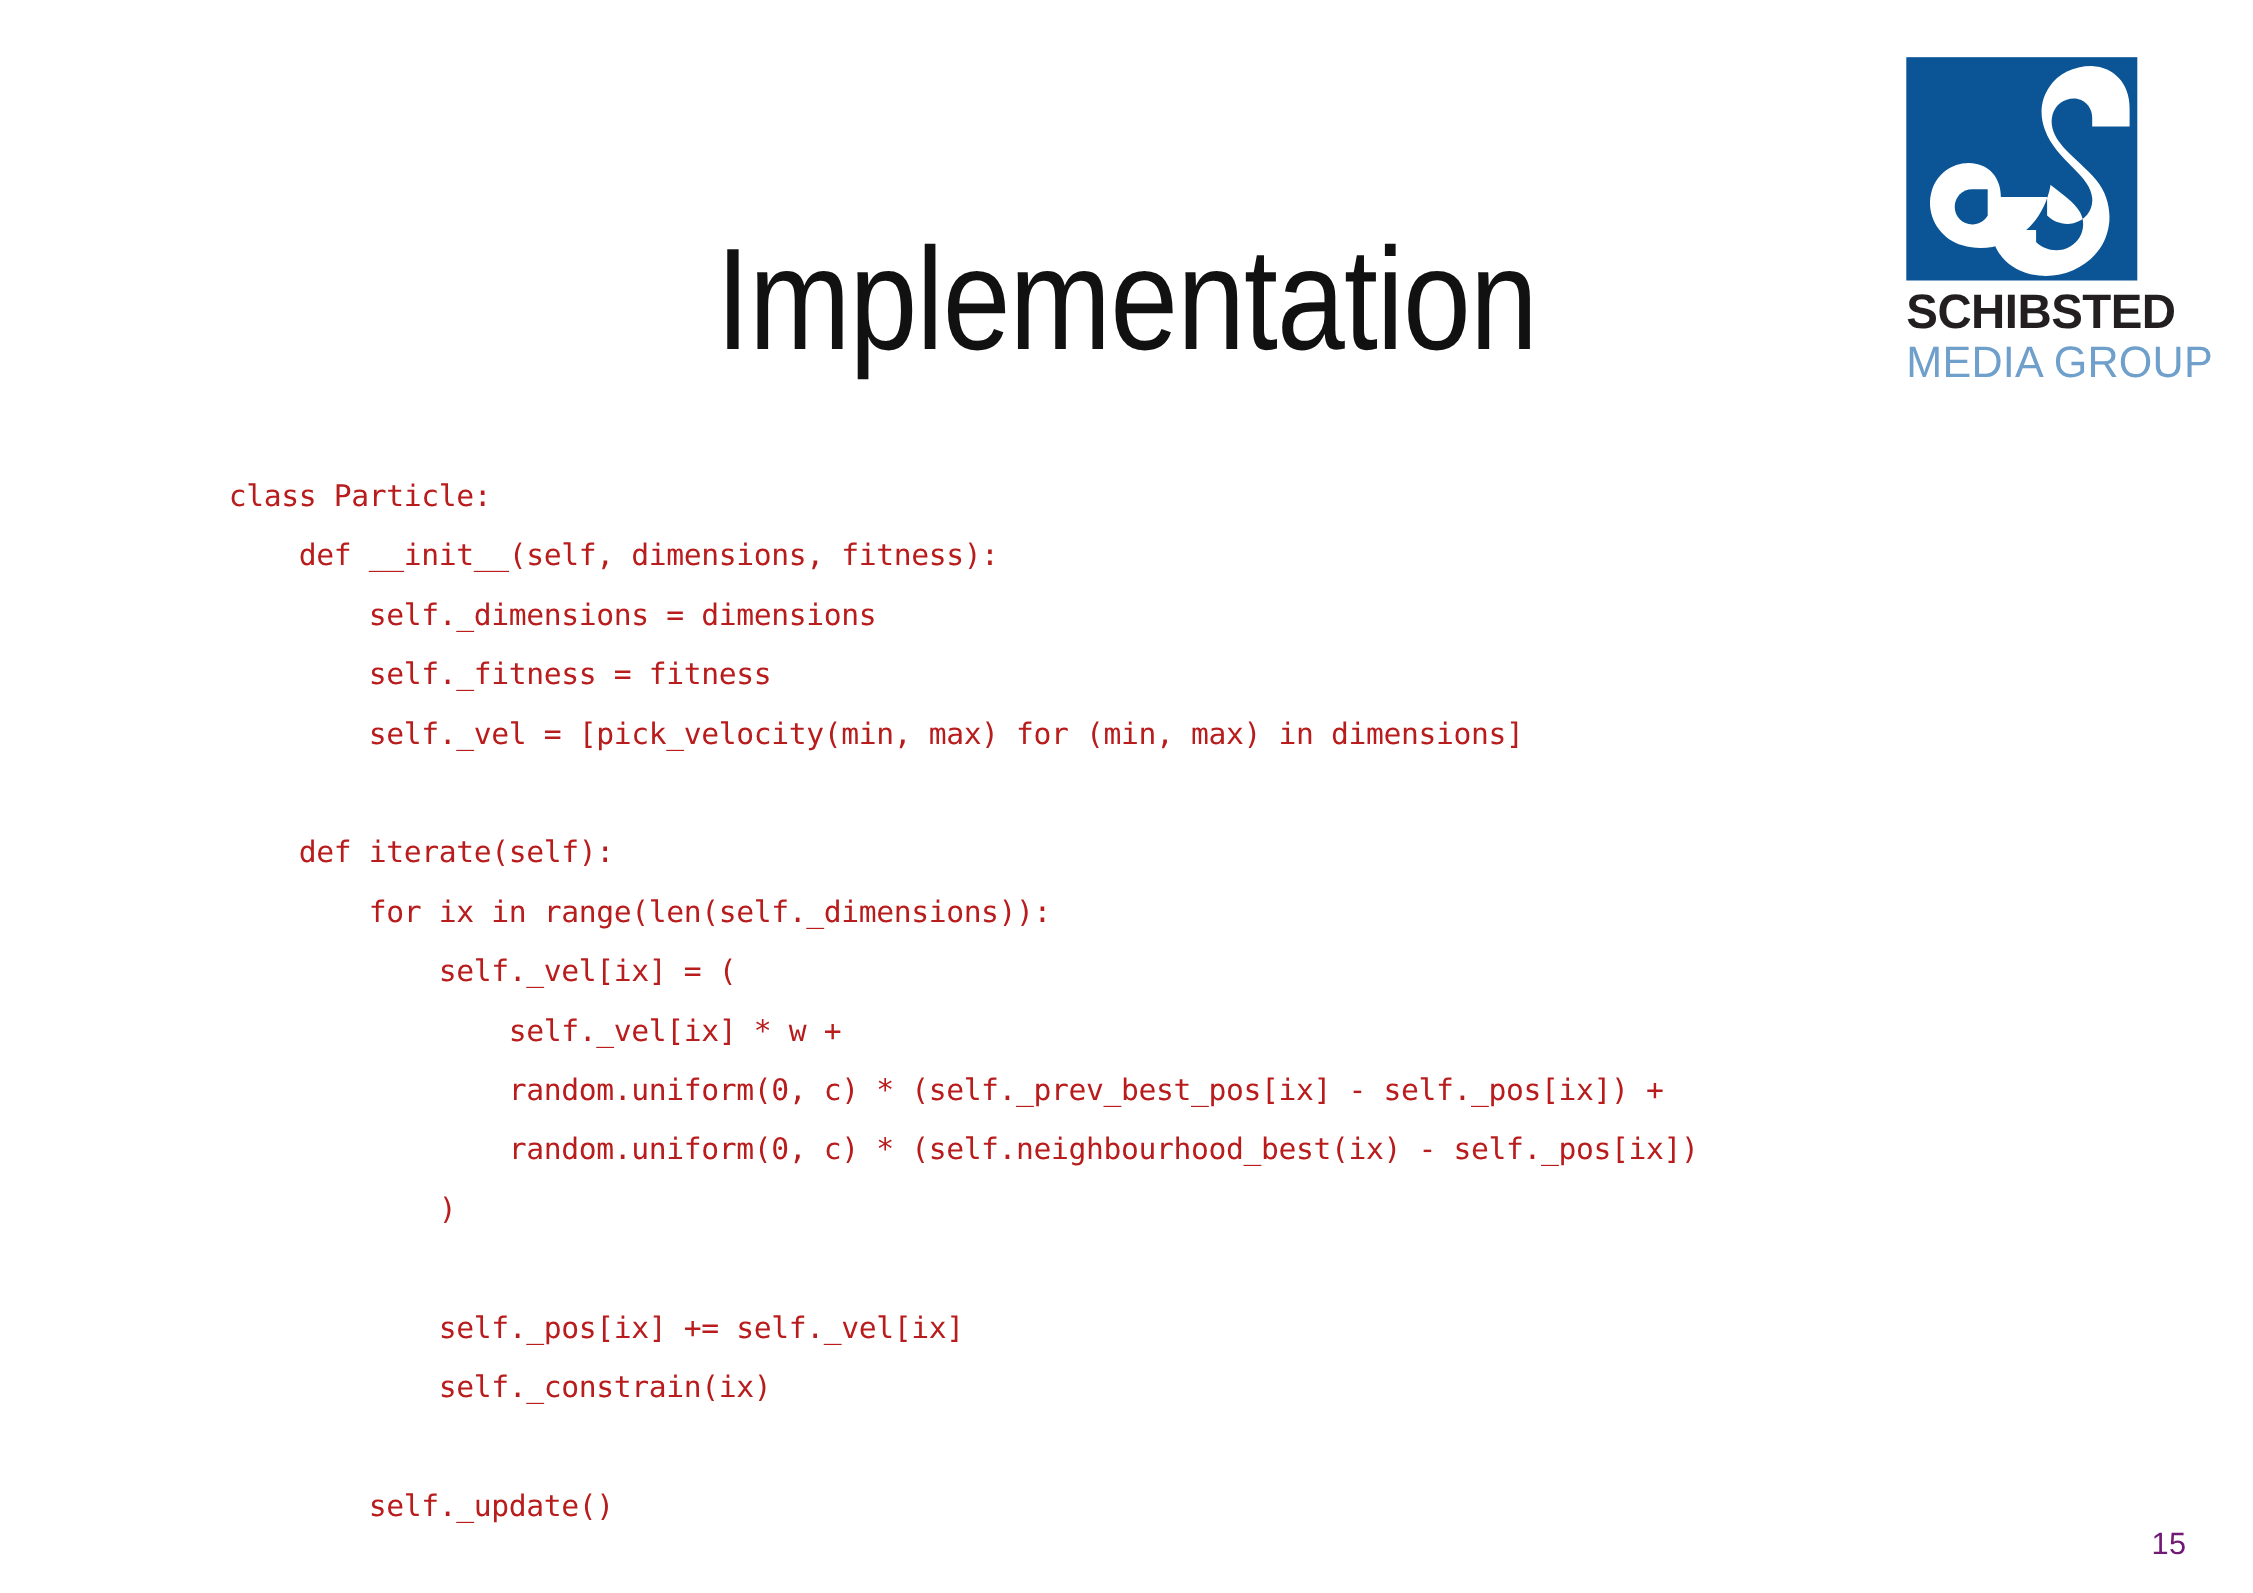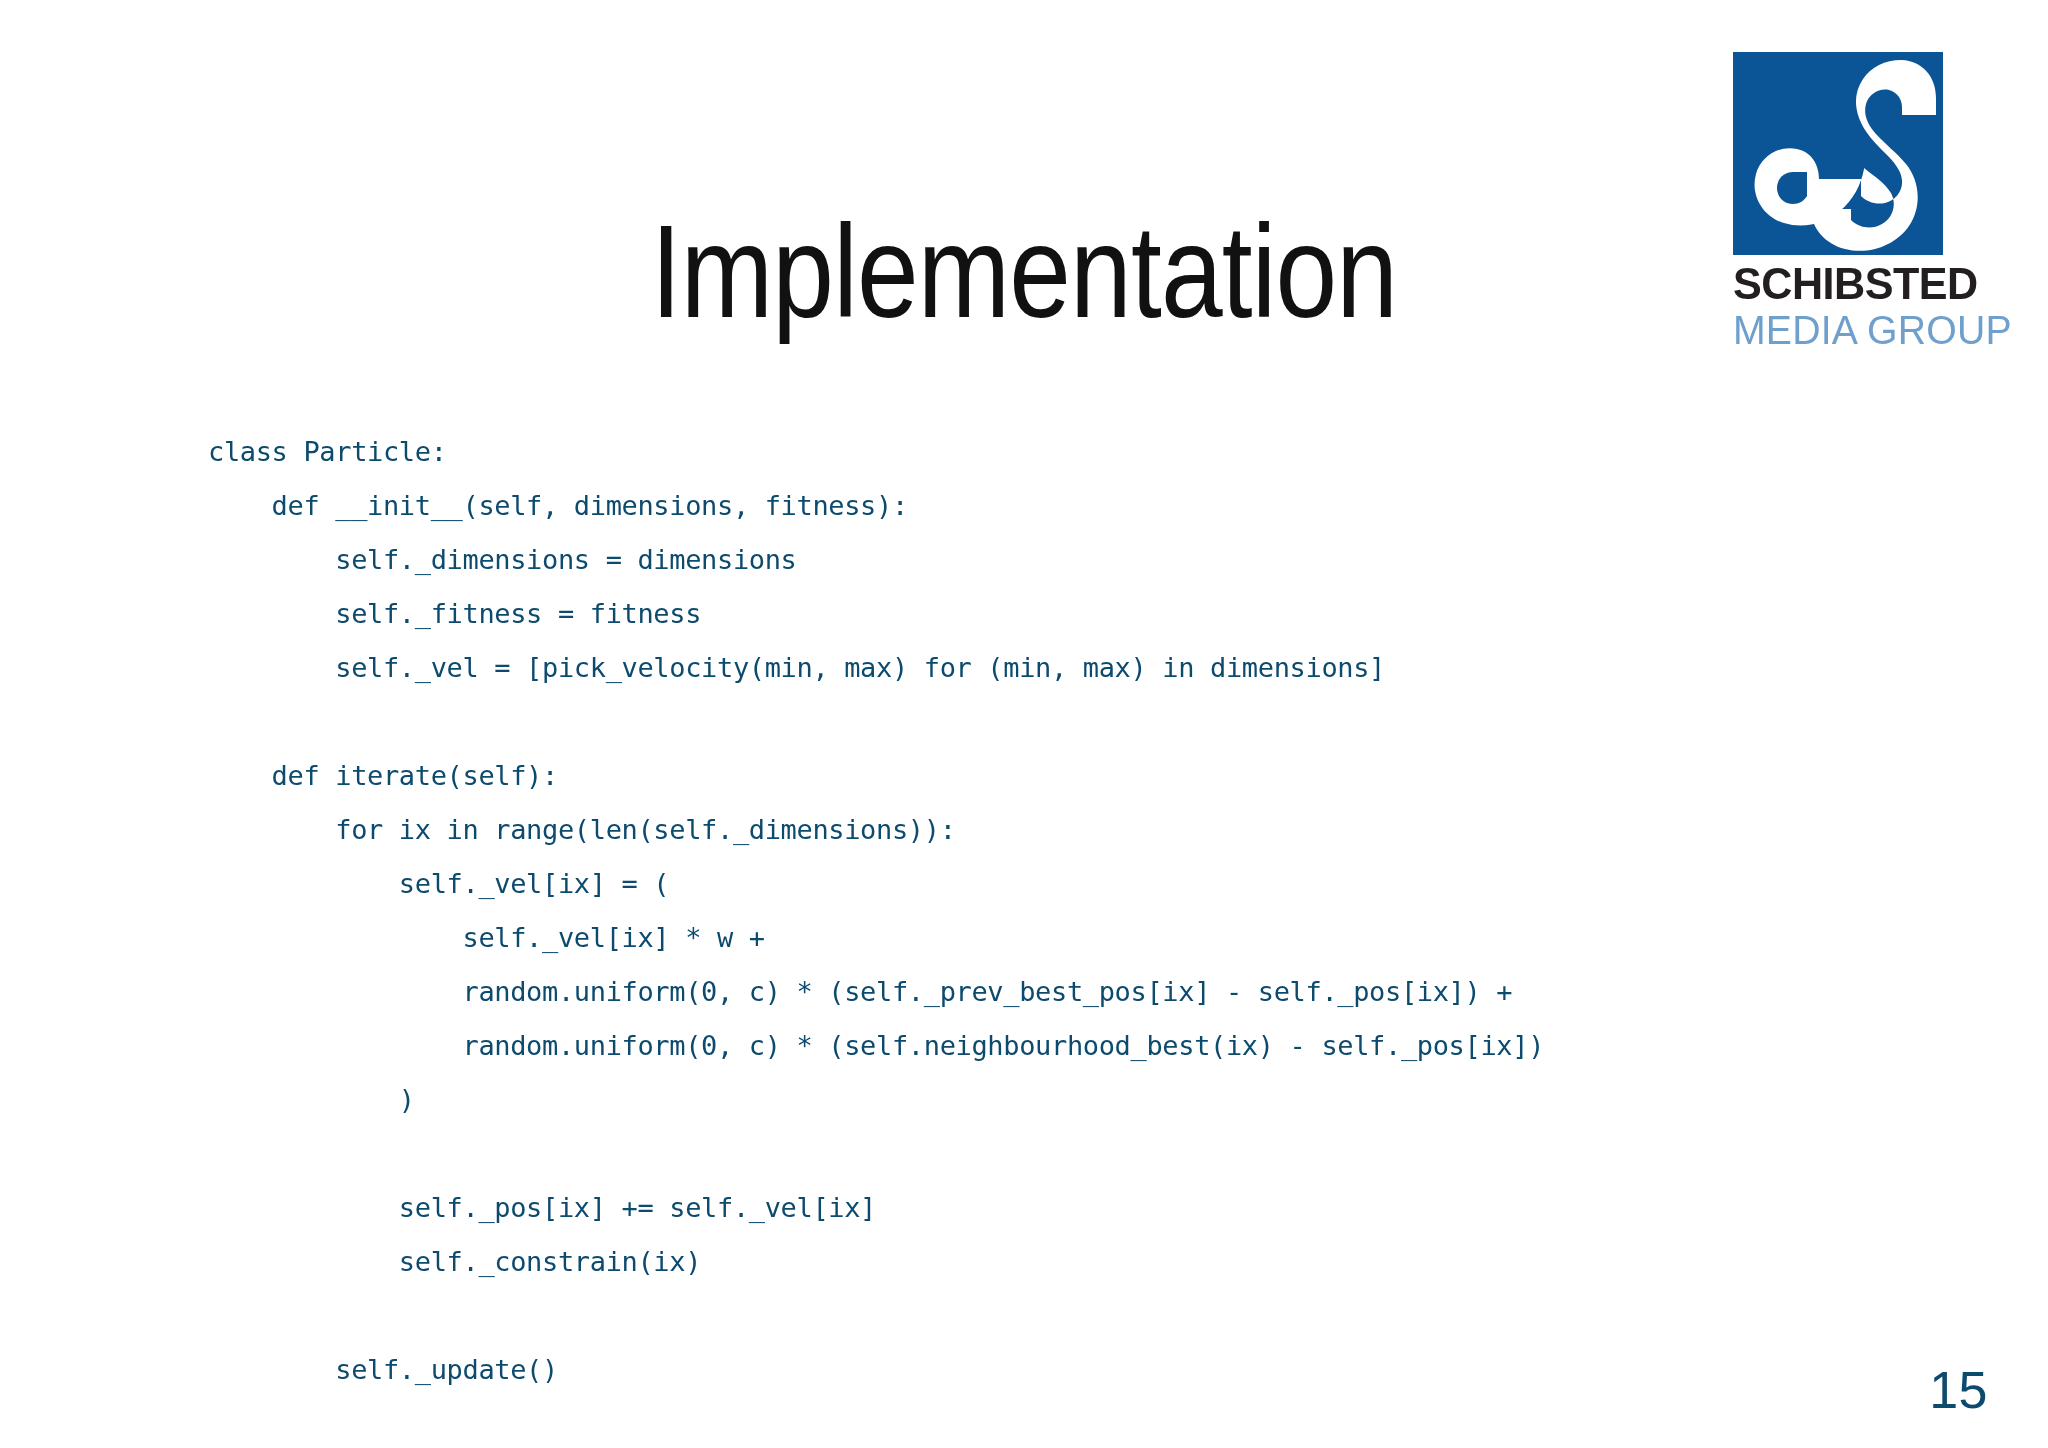--- a/index.html
+++ b/index.html
@@ -87,41 +87,41 @@
   }
 
   
   .code-block {
     position: absolute;
     left: 208px;
     top: 398px;
     font-family: "DejaVu Sans Mono", "Liberation Mono", monospace;
     font-size: 27px;
     line-height: 54px;
-    color: #0c4a6e;
+    color: #b91c1c;
     white-space: pre;
     letter-spacing: -0.35px;
   }
   .code-line {
     height: 54px;
     white-space: pre;
   }
   .code-line.blank {
     height: 54px;
   }
 
   
   .page-number {
     position: absolute;
     right: 60px;
     bottom: 28px;
     font-family: "Liberation Sans", sans-serif;
-    font-size: 52px;
+    font-size: 28px;
     font-weight: 400;
-    color: #0c4a6e;
+    color: #701a75;
     letter-spacing: 0.5px;
   }
 </style>
 </head>
 <body>
 
 <div class="slide">
 
   <h1 class="slide-title">Implementation</h1>
 

